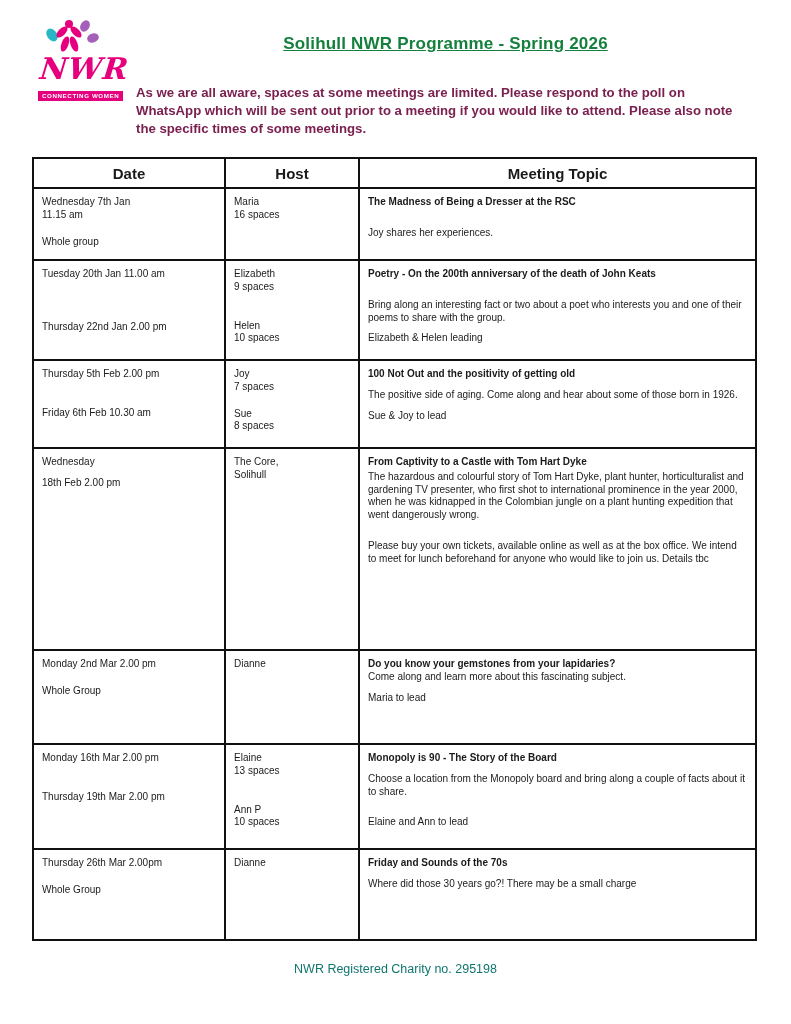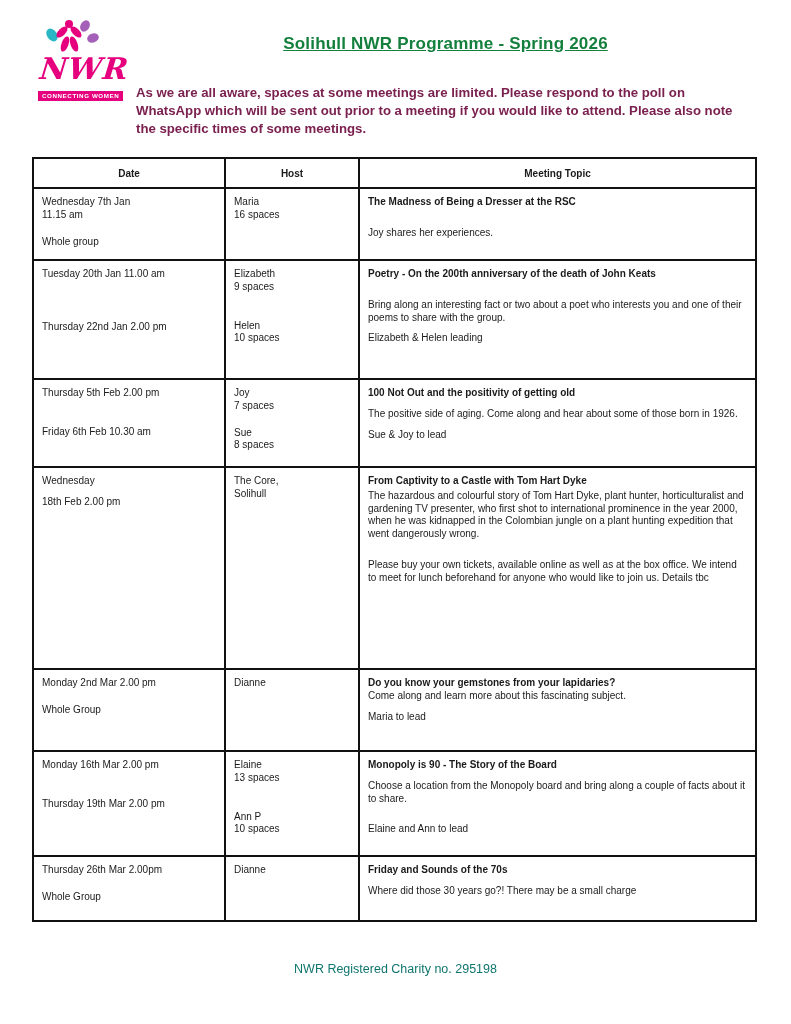--- a/index.html
+++ b/index.html
@@ -30,32 +30,32 @@
 
   
   table.programme {
     position: absolute; left: 32px; top: 157px;
     width: 723px; border-collapse: collapse; table-layout: fixed;
   }
   table.programme, table.programme th, table.programme td {
     border: 2px solid #111111;
   }
   th {
-    font-size: 10px; font-weight: bold; text-align: center;
+    font-size: 15px; font-weight: bold; text-align: center;
     height: 30px; padding: 3px 2px; background: #ffffff;
   }
   td { vertical-align: top; padding: 7px 8px 8px 8px; font-size: 10px; line-height: 1.28; }
   .p { white-space: pre-line; }
   .topic-title { font-weight: bold; white-space: pre-line; }
   .mt0 { margin-top: 0; } .mt2 { margin-top: 2px; } .mt8 { margin-top: 8px; }
   .mt14 { margin-top: 14px; } .mt18 { margin-top: 18px; }
   .mt26 { margin-top: 26px; } .mt40 { margin-top: 40px; }
-  .r0 td { height: 72px; } .r1 td { height: 119px; } .r2 td { height: 88px; }
-  .r3 td { height: 202px; } .r4 td { height: 82px; } .r5 td { height: 105px; }
-  .r6 td { height: 65px; }
+  .r0 td { height: 72px; } .r1 td { height: 100px; } .r2 td { height: 88px; }
+  .r3 td { height: 202px; } .r4 td { height: 94px; } .r5 td { height: 105px; }
+  .r6 td { height: 91px; }
 
   
   .footer {
     position: absolute; left: 0; top: 962px; width: 791px;
     text-align: center; font-size: 12.5px; color: #0f766e;
   }
 
   
   .logo-nwr {
     font-size: 30px; font-weight: bold; font-style: italic;

